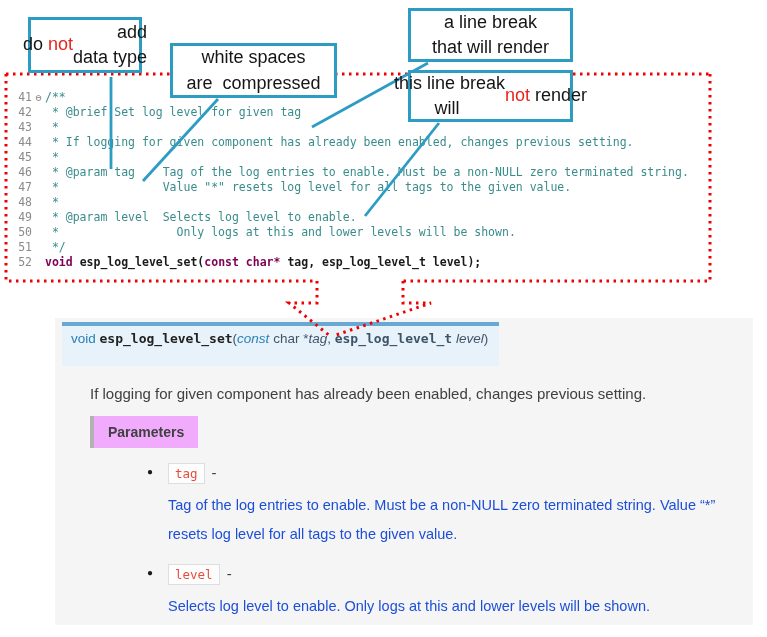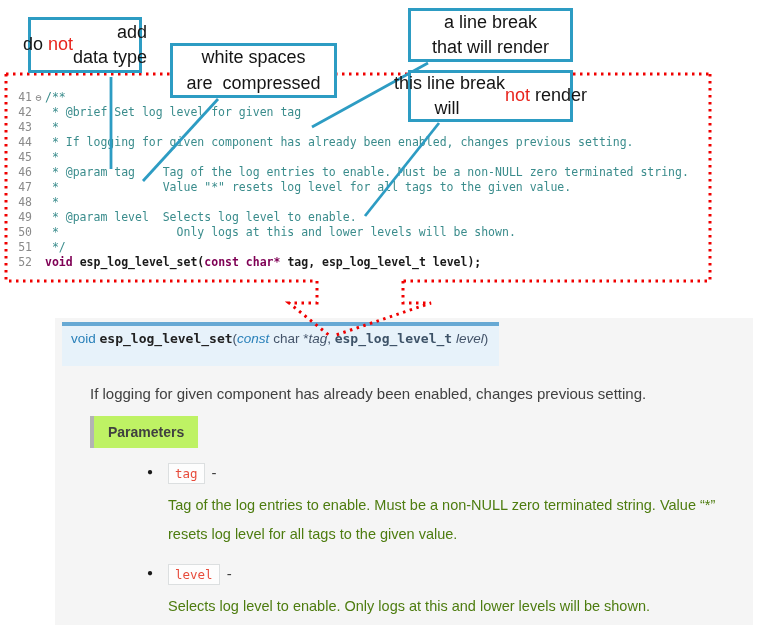--- a/index.html
+++ b/index.html
@@ -36,29 +36,29 @@
        background:#e7f2fa;border-top:4px solid #67a9d4;padding:5px 11px 20px 9px;
        font-size:13.5px;color:#44546a;text-align:right;}
   .seg-skw{color:#2980b9;}
   .seg-skwi{color:#2980b9;font-style:italic;}
   .seg-sname{font-family:"DejaVu Sans Mono",monospace;font-weight:bold;color:#222;font-size:13px;}
   .seg-stype{font-family:"DejaVu Sans Mono",monospace;font-weight:bold;color:#3e5368;font-size:13px;}
   .seg-spl{color:#44546a;}
   .seg-spli{color:#44546a;font-style:italic;}
   .brief{margin:18px 0 0 35px;font-size:15px;color:#404040;}
   .para{margin:19px 0 0 35px;font-size:15px;color:#404040;}
-  .params-head{margin:14px 0 0 35px;width:fit-content;background:#bef264;
+  .params-head{margin:14px 0 0 35px;width:fit-content;background:#f0abfc;
                border-left:4px solid #b3b3b3;padding:8px 14px;font-weight:bold;
                font-size:14px;color:#404040;}
   .param{position:relative;margin:15px 0 0 113px;}
   .bullet{position:absolute;left:-21px;top:3px;font-size:10px;color:#1a1a1a;}
   .chip{display:inline-block;font-family:"DejaVu Sans Mono",monospace;font-size:12.5px;
         color:#e74c3c;background:#fdfdfd;border:1px solid #dcdfe0;padding:2px 6px;}
   .sep{color:#404040;font-size:15px;margin-left:7px;}
-  .pdesc{margin-top:7px;width:584px;font-size:14.5px;line-height:29px;color:#4d7c0f;}
+  .pdesc{margin-top:7px;width:584px;font-size:14.5px;line-height:29px;color:#1d4ed8;}
 </style>
 </head>
 <body>
 
 <div class="stage">
 
   <svg class="overlay" width="767" height="637" viewBox="0 0 767 637">
     <g fill="none" stroke="#f00000" stroke-width="3" stroke-dasharray="2.5 4.5">
       <path d="M6,74 L710,74"></path>
       <path d="M6,74 L6,281 L317,281"></path>

